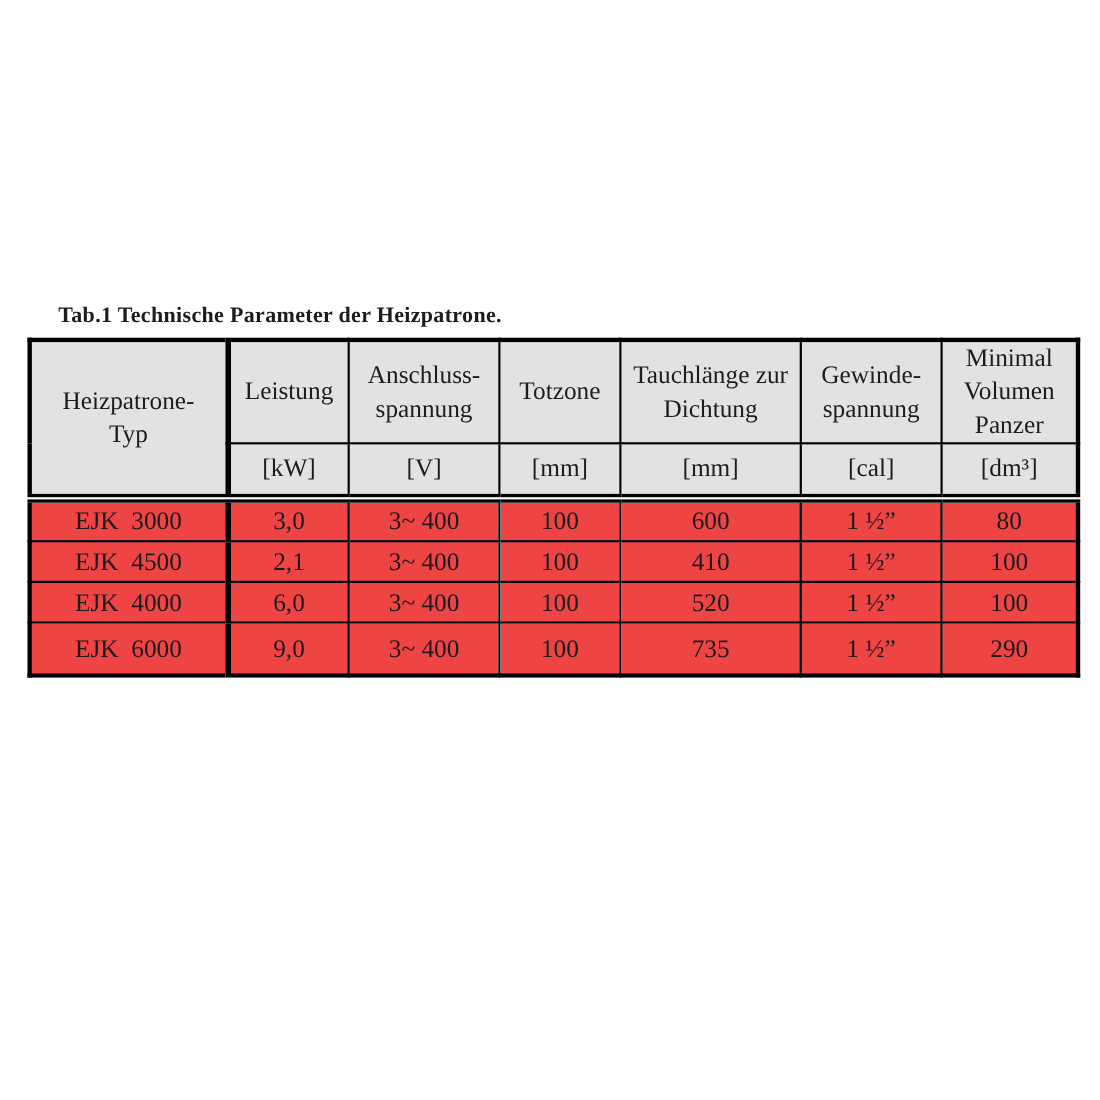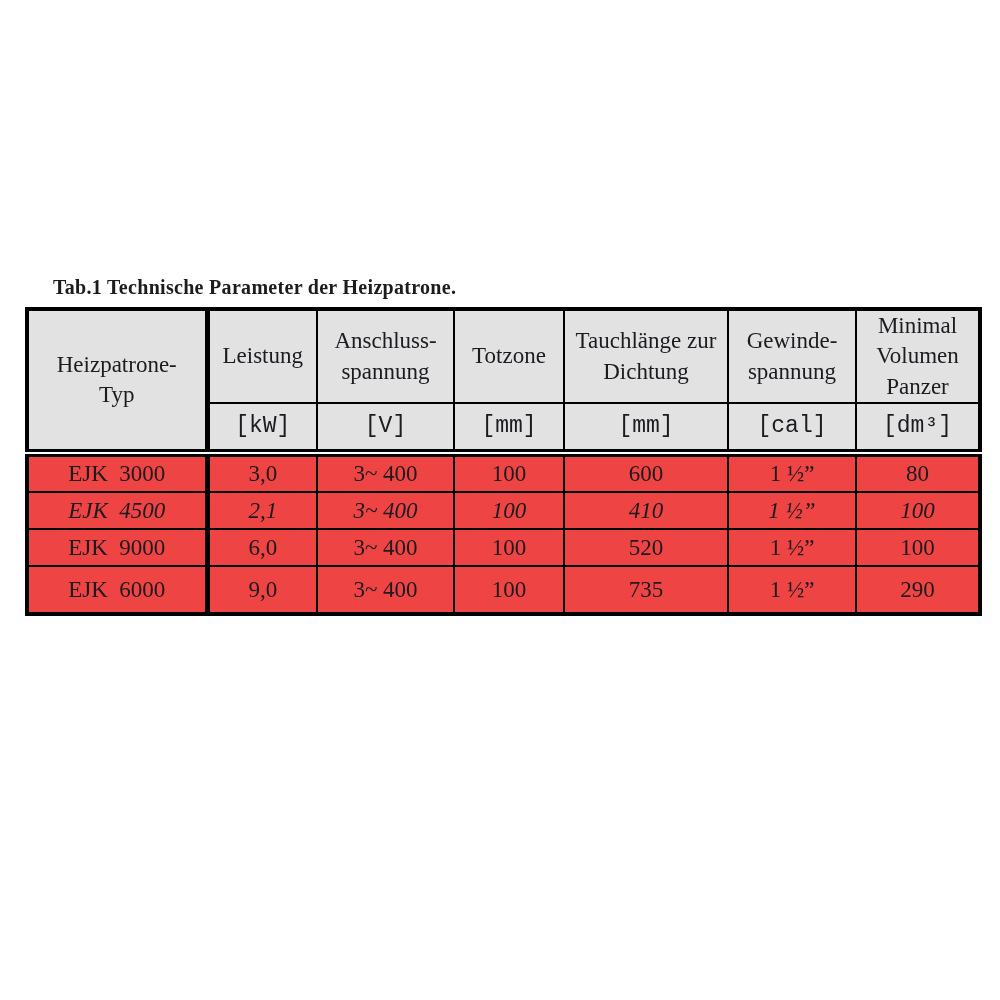--- a/index.html
+++ b/index.html
@@ -53,33 +53,33 @@
   
   table.params thead th {
     background: var(--header-bg);
     font-weight: normal;
     font-size: 23px;
     line-height: 1.32;
     white-space: pre-line;
   }
   tr.row-names { height: 93px; }
   tr.row-units { height: 50px; }
-  tr.row-units th { font-size: 23px; font-family: Liberation Mono, monospace; }
+  tr.row-units th { font-size: 23px; }
   
   .col-type-edge { border-right: 5px solid var(--border-color) !important; }
   
   tbody tr:first-child td { border-top: 8px double var(--border-color); }
   
   table.params tbody td {
     background: #ef4444;
     font-size: 23px;
     white-space: pre-wrap;
   }
   tr.dr-0 { height: 39px; }
-  tr.dr-1 { height: 37px; font-style: italic; }
+  tr.dr-1 { height: 37px; }
   tr.dr-2 { height: 37px; }
   tr.dr-3 { height: 48px; }
 </style>
 </head>
 <body>
 
 <div class="page">
 
   <div class="doc-title">Tab.1 Technische Parameter der Heizpatrone.</div>
 
@@ -131,21 +131,21 @@
       <tr class="dr-1">
         <td class="col-type-edge">EJK  4500</td>
         <td>2,1</td>
         <td>3~ 400</td>
         <td>100</td>
         <td>410</td>
         <td>1 ½”</td>
         <td>100</td>
       </tr>
       <tr class="dr-2">
-        <td class="col-type-edge">EJK  9000</td>
+        <td class="col-type-edge">EJK  4000</td>
         <td>6,0</td>
         <td>3~ 400</td>
         <td>100</td>
         <td>520</td>
         <td>1 ½”</td>
         <td>100</td>
       </tr>
       <tr class="dr-3">
         <td class="col-type-edge">EJK  6000</td>
         <td>9,0</td>

